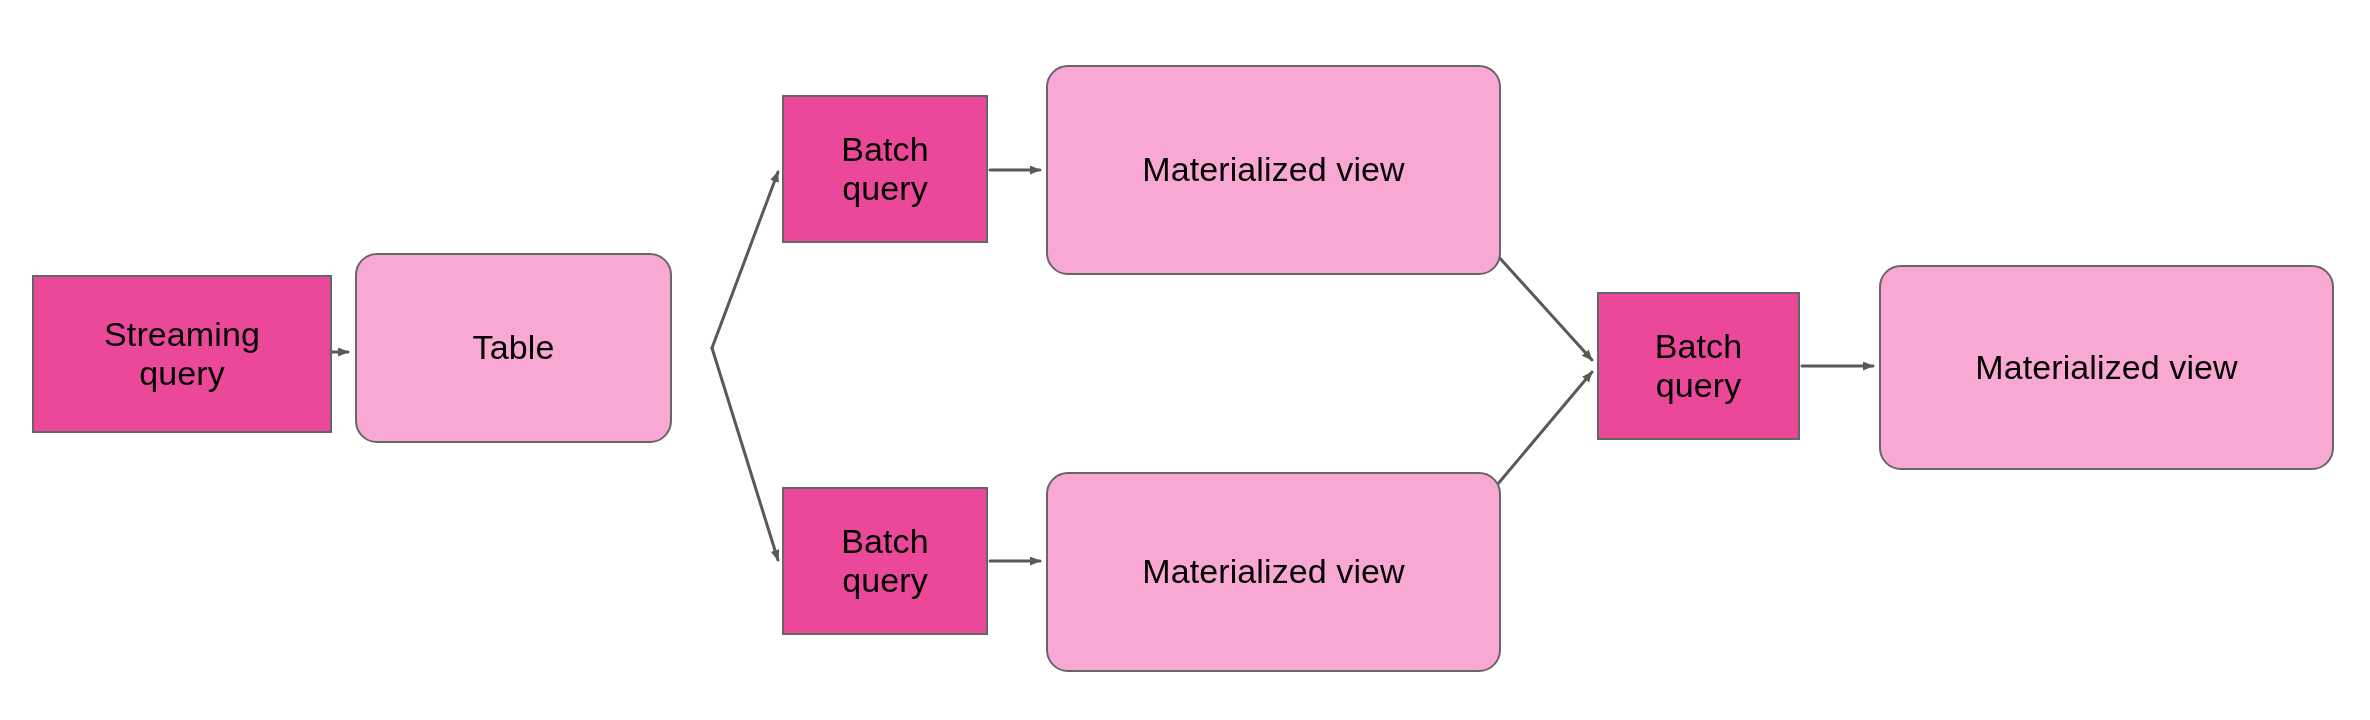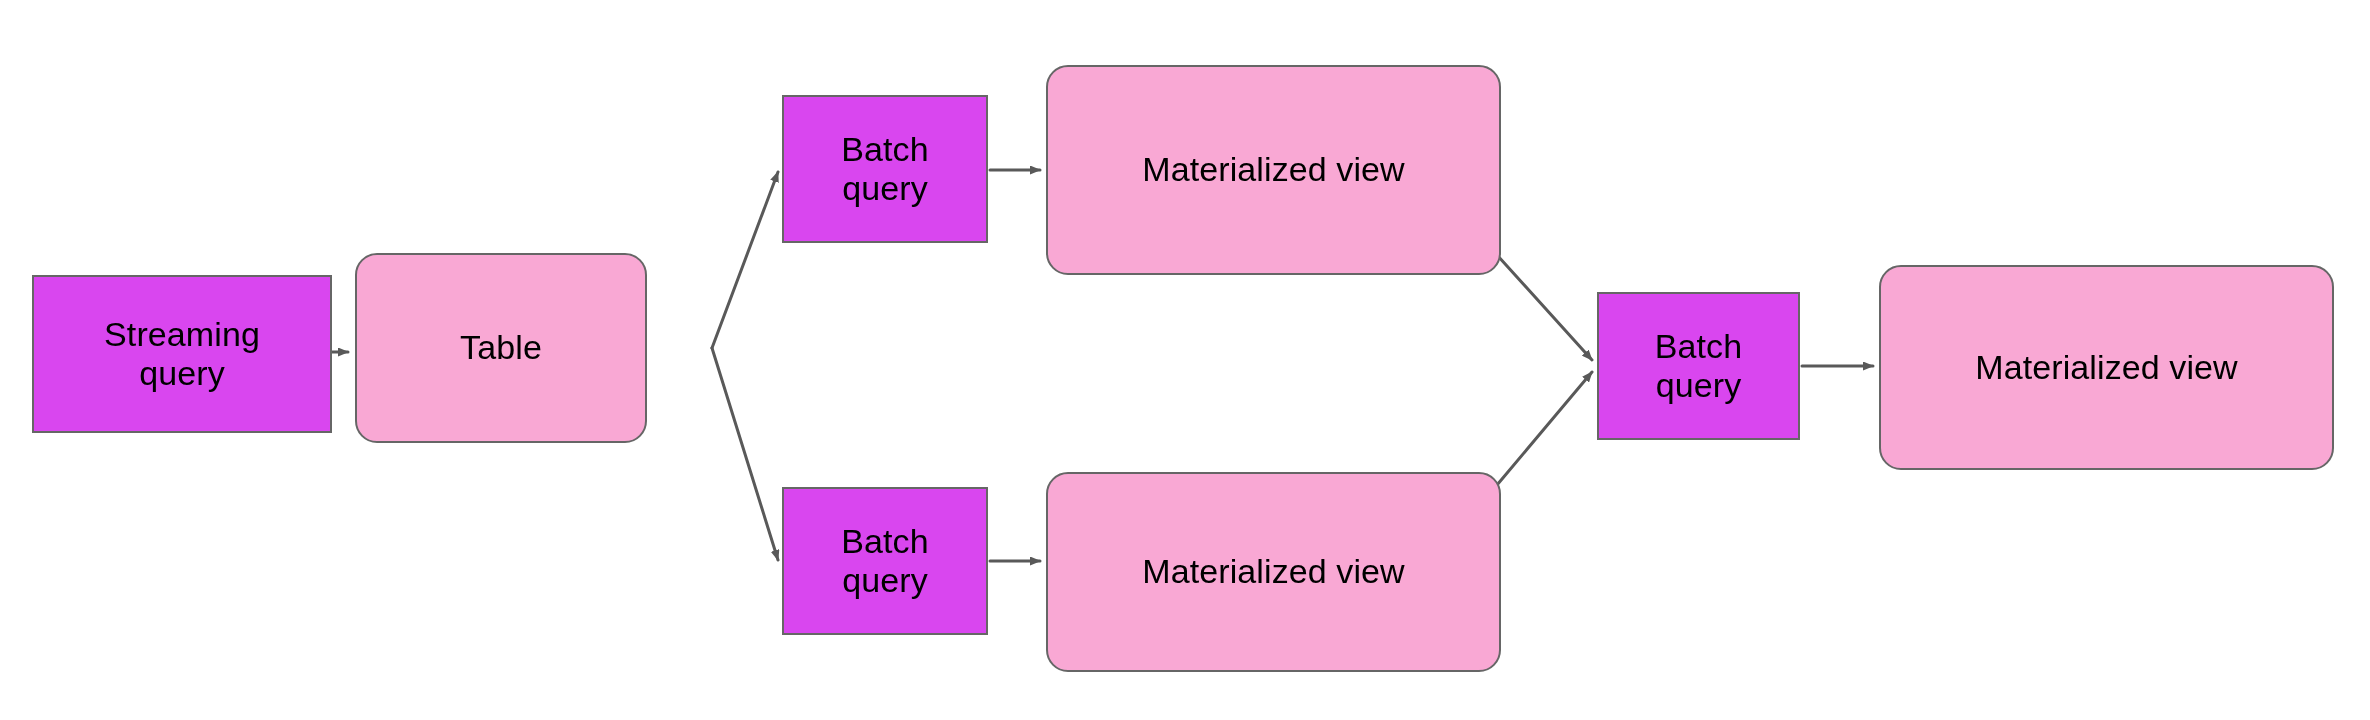--- a/index.html
+++ b/index.html
@@ -36,21 +36,21 @@
     text-align: center;
     border: 2px solid #666666;
     color: #000000;
     font-size: 34px;
     line-height: 1.16;
     letter-spacing: 0.1px;
     white-space: pre-line;
     z-index: 2;
   }
   .node.yellow {
-    background: #d946ef;
+    background: #ec4899;
     border-radius: 0;
   }
   .node.green {
     background: #f9a8d4;
     border-radius: 22px;
   }
 </style>
 </head>
 <body>
 
@@ -70,21 +70,21 @@
         <polyline points="990,561 1040,561" stroke-linecap="round" stroke-linejoin="round" marker-end="url(#arrowhead)"></polyline>
         <polyline points="1497,255 1592,360" stroke-linecap="round" stroke-linejoin="round" marker-end="url(#arrowhead)"></polyline>
         <polyline points="1497,485 1592,372" stroke-linecap="round" stroke-linejoin="round" marker-end="url(#arrowhead)"></polyline>
         <polyline points="1802,366 1873,366" stroke-linecap="round" stroke-linejoin="round" marker-end="url(#arrowhead)"></polyline>
       </g>
   </svg>
 
   <div class="node yellow" style="left: 32px; top: 275px; width: 300px; height: 158px;">Streaming
 query</div>
 
-  <div class="node green" style="left: 355px; top: 253px; width: 292px; height: 190px;">Table</div>
+  <div class="node green" style="left: 355px; top: 253px; width: 317px; height: 190px;">Table</div>
 
   <div class="node yellow" style="left: 782px; top: 95px; width: 206px; height: 148px;">Batch
 query</div>
 
   <div class="node green" style="left: 1046px; top: 65px; width: 455px; height: 210px;">Materialized view</div>
 
   <div class="node yellow" style="left: 782px; top: 487px; width: 206px; height: 148px;">Batch
 query</div>
 
   <div class="node green" style="left: 1046px; top: 472px; width: 455px; height: 200px;">Materialized view</div>

